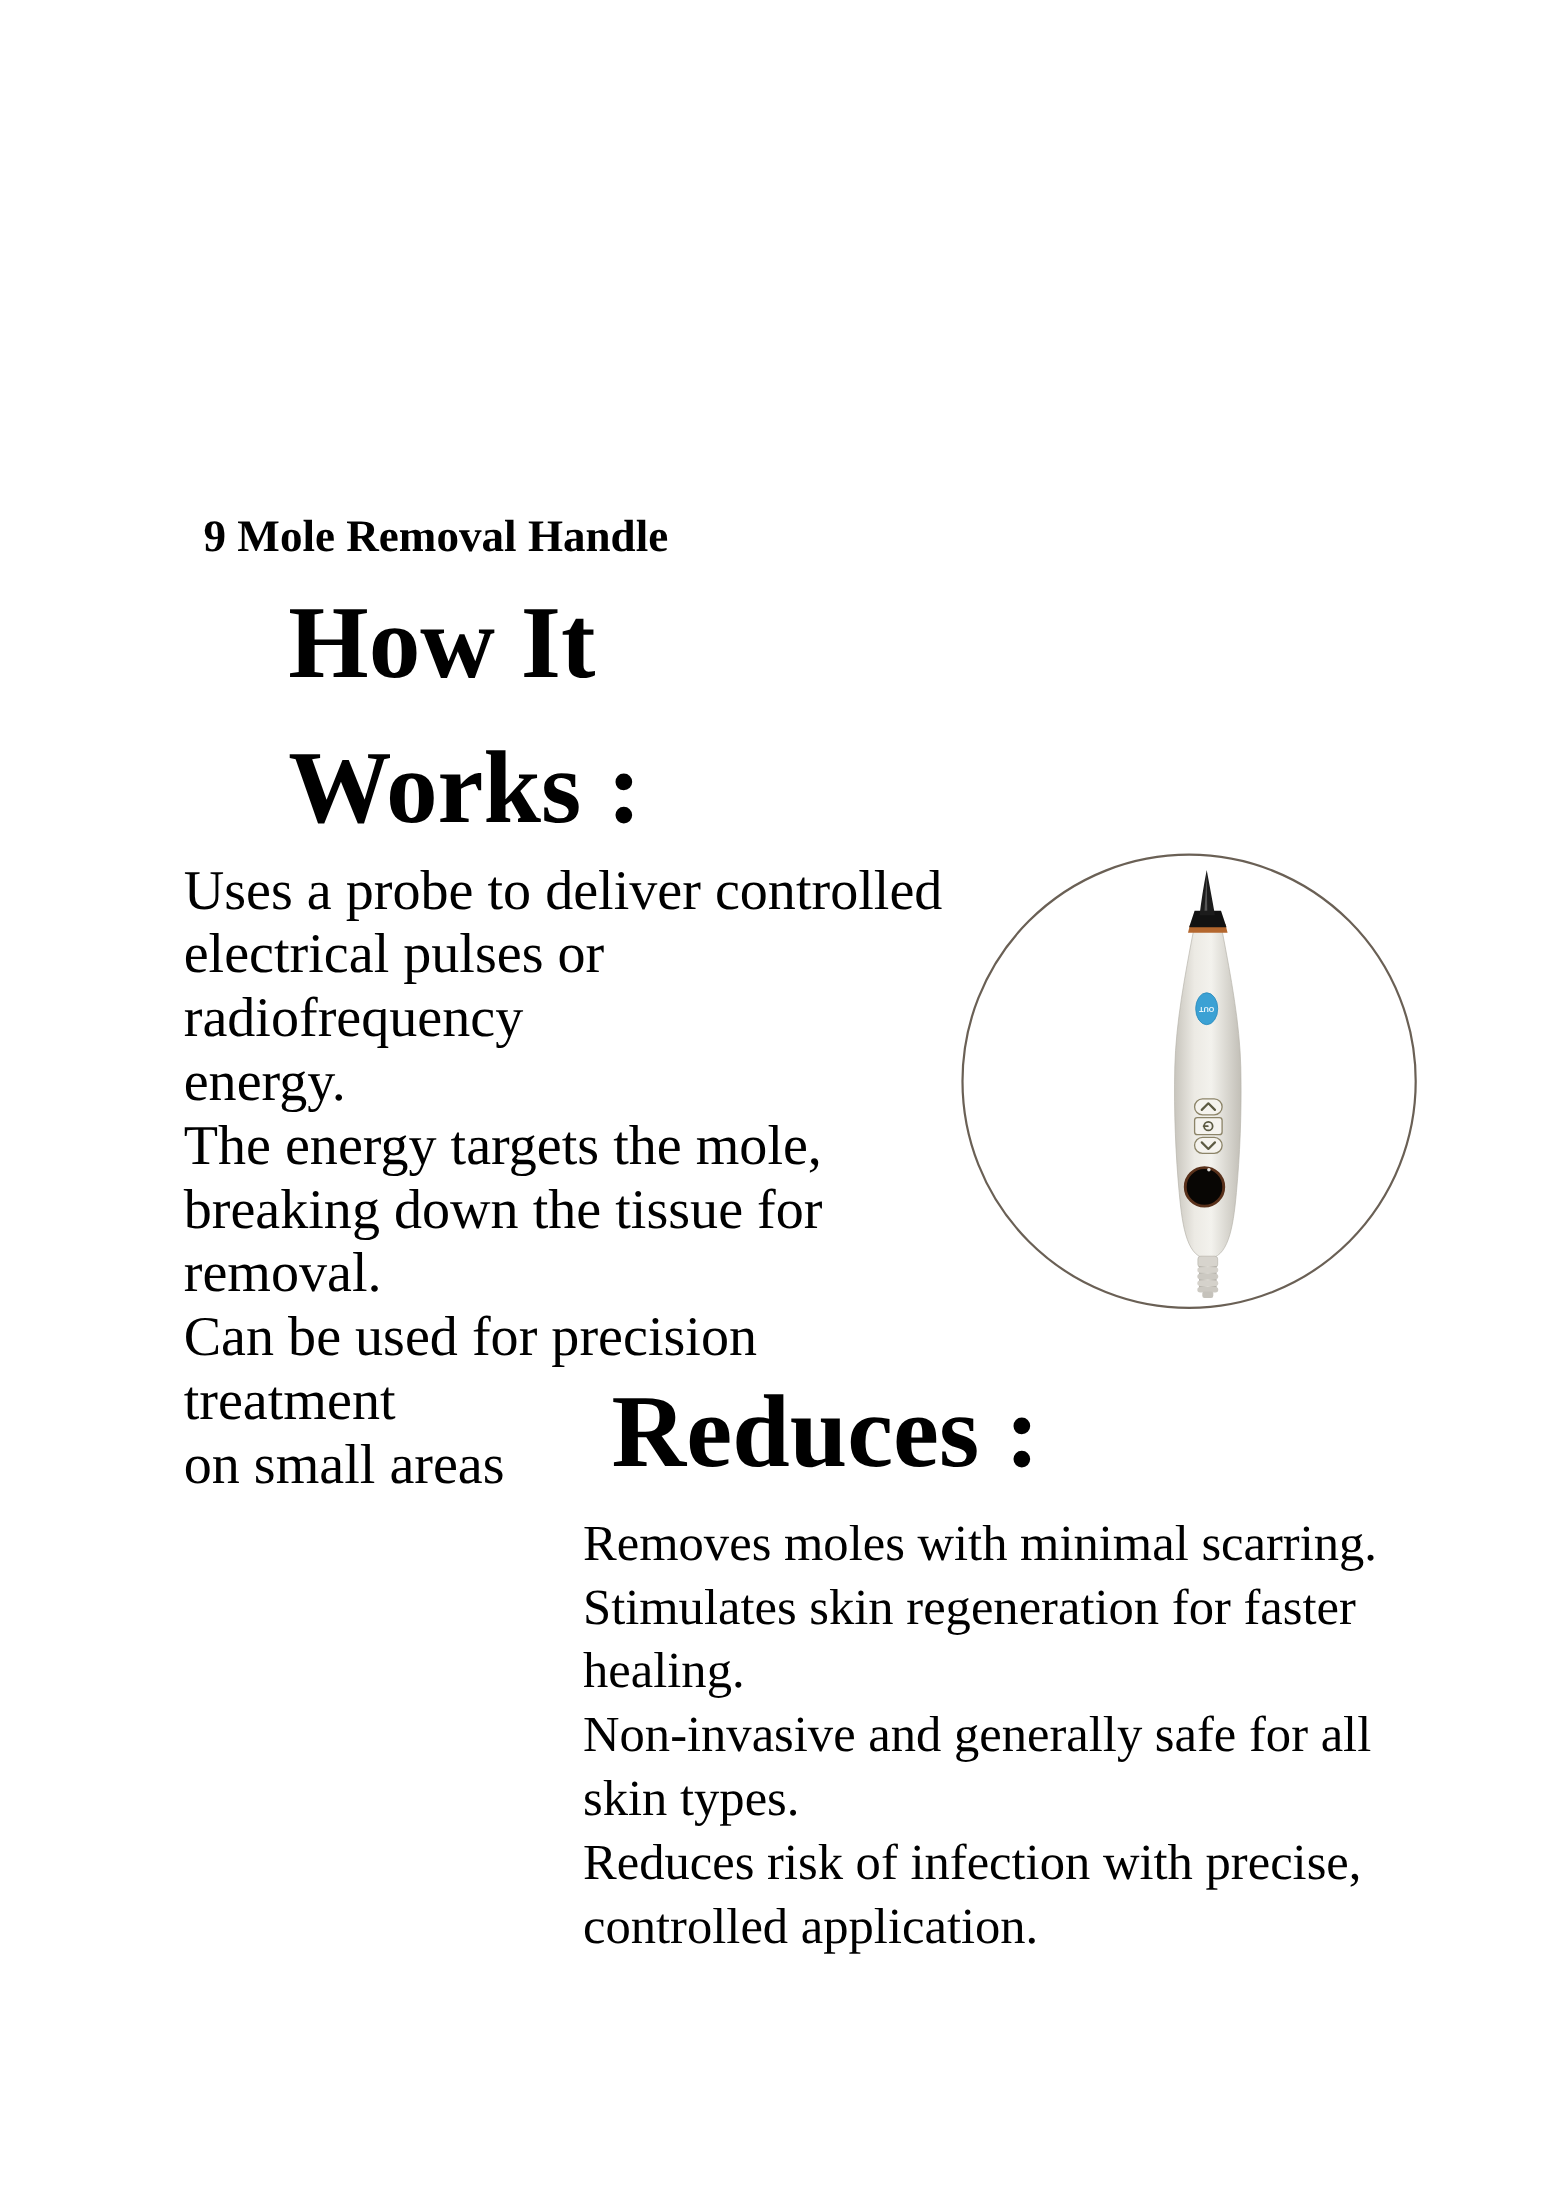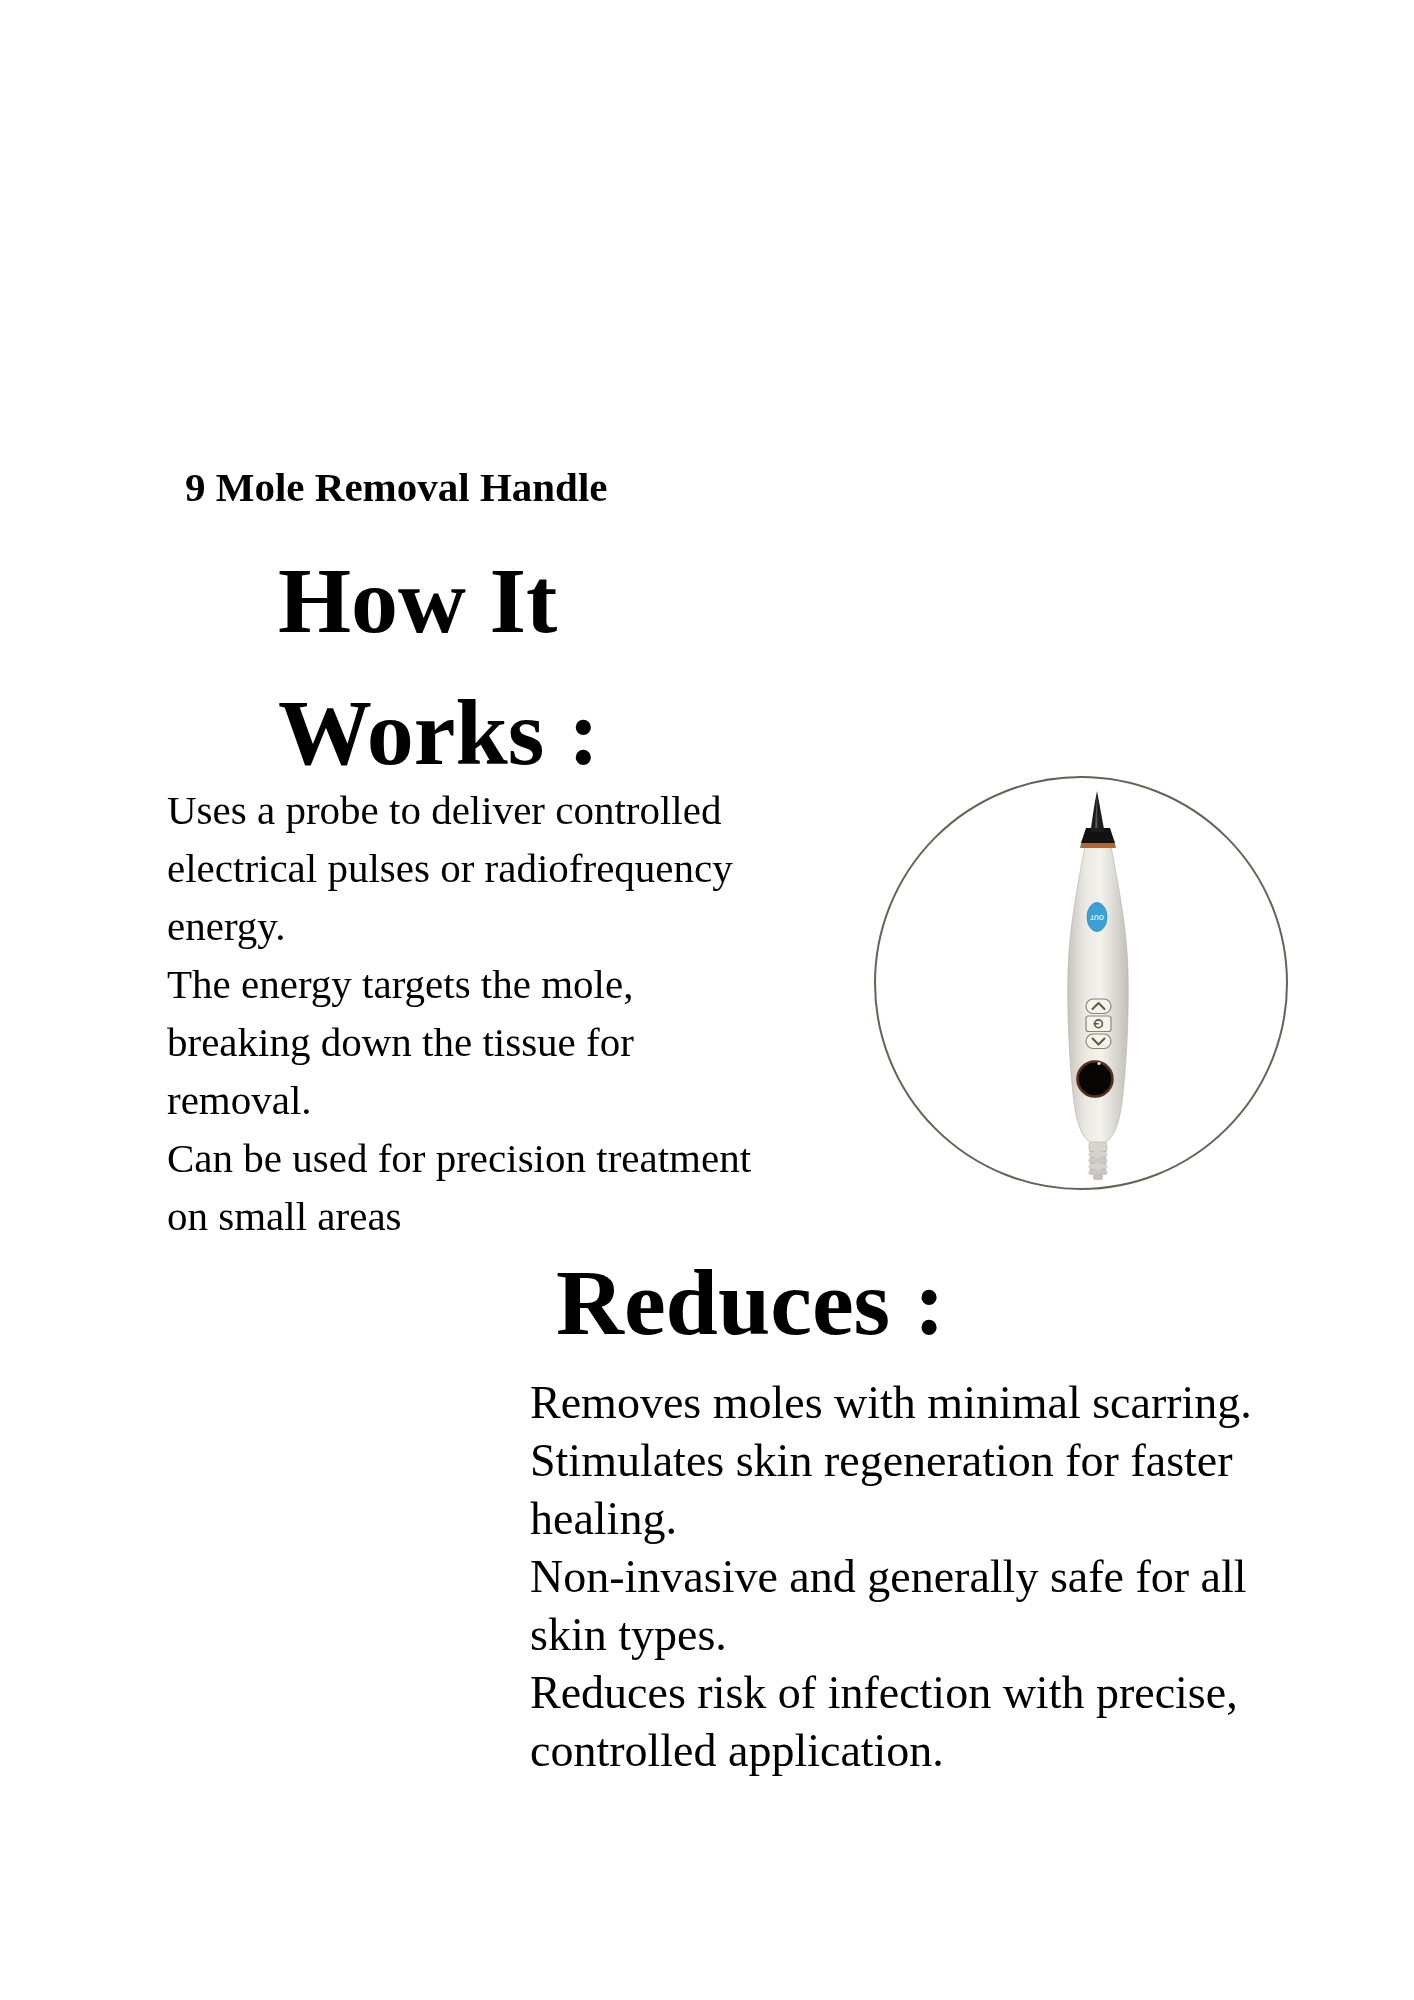--- a/index.html
+++ b/index.html
@@ -18,33 +18,33 @@
     top: 464px;
     font-size: 41px;
     font-weight: bold;
     line-height: 1.15;
     white-space: pre-line;
   }
   .how-heading {
     position: absolute;
     left: 262px;
     top: 518px;
-    margin: 16px;
+    margin: 0;
     font-size: 94px;
     font-weight: bold;
     line-height: 132px;
     white-space: pre-line;
   }
   .how-body {
     position: absolute;
     left: 167px;
     top: 781px;
     margin: 0;
     width: 700px;
-    font-size: 41px;
+    font-size: 51px;
     line-height: 58px;
     white-space: pre-line;
   }
   .effects-heading {
     position: absolute;
     left: 556px;
     top: 1252px;
     margin: 0;
     font-size: 94px;
     font-weight: bold;

